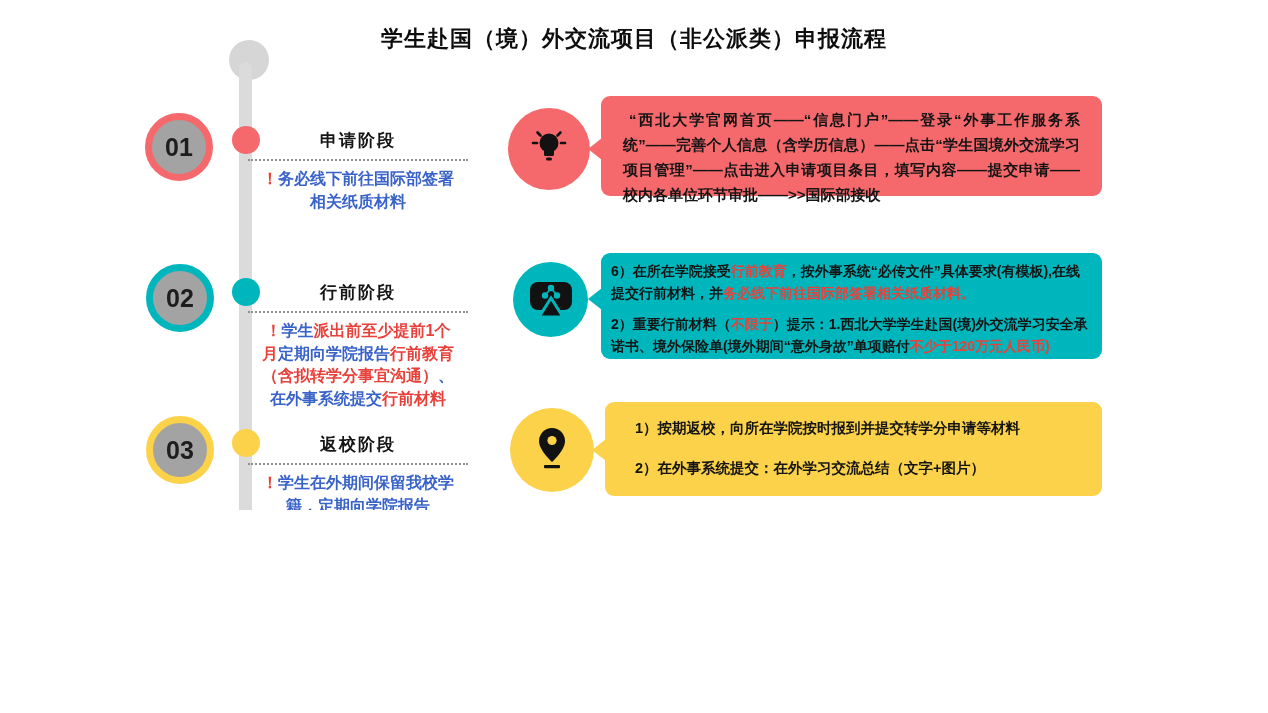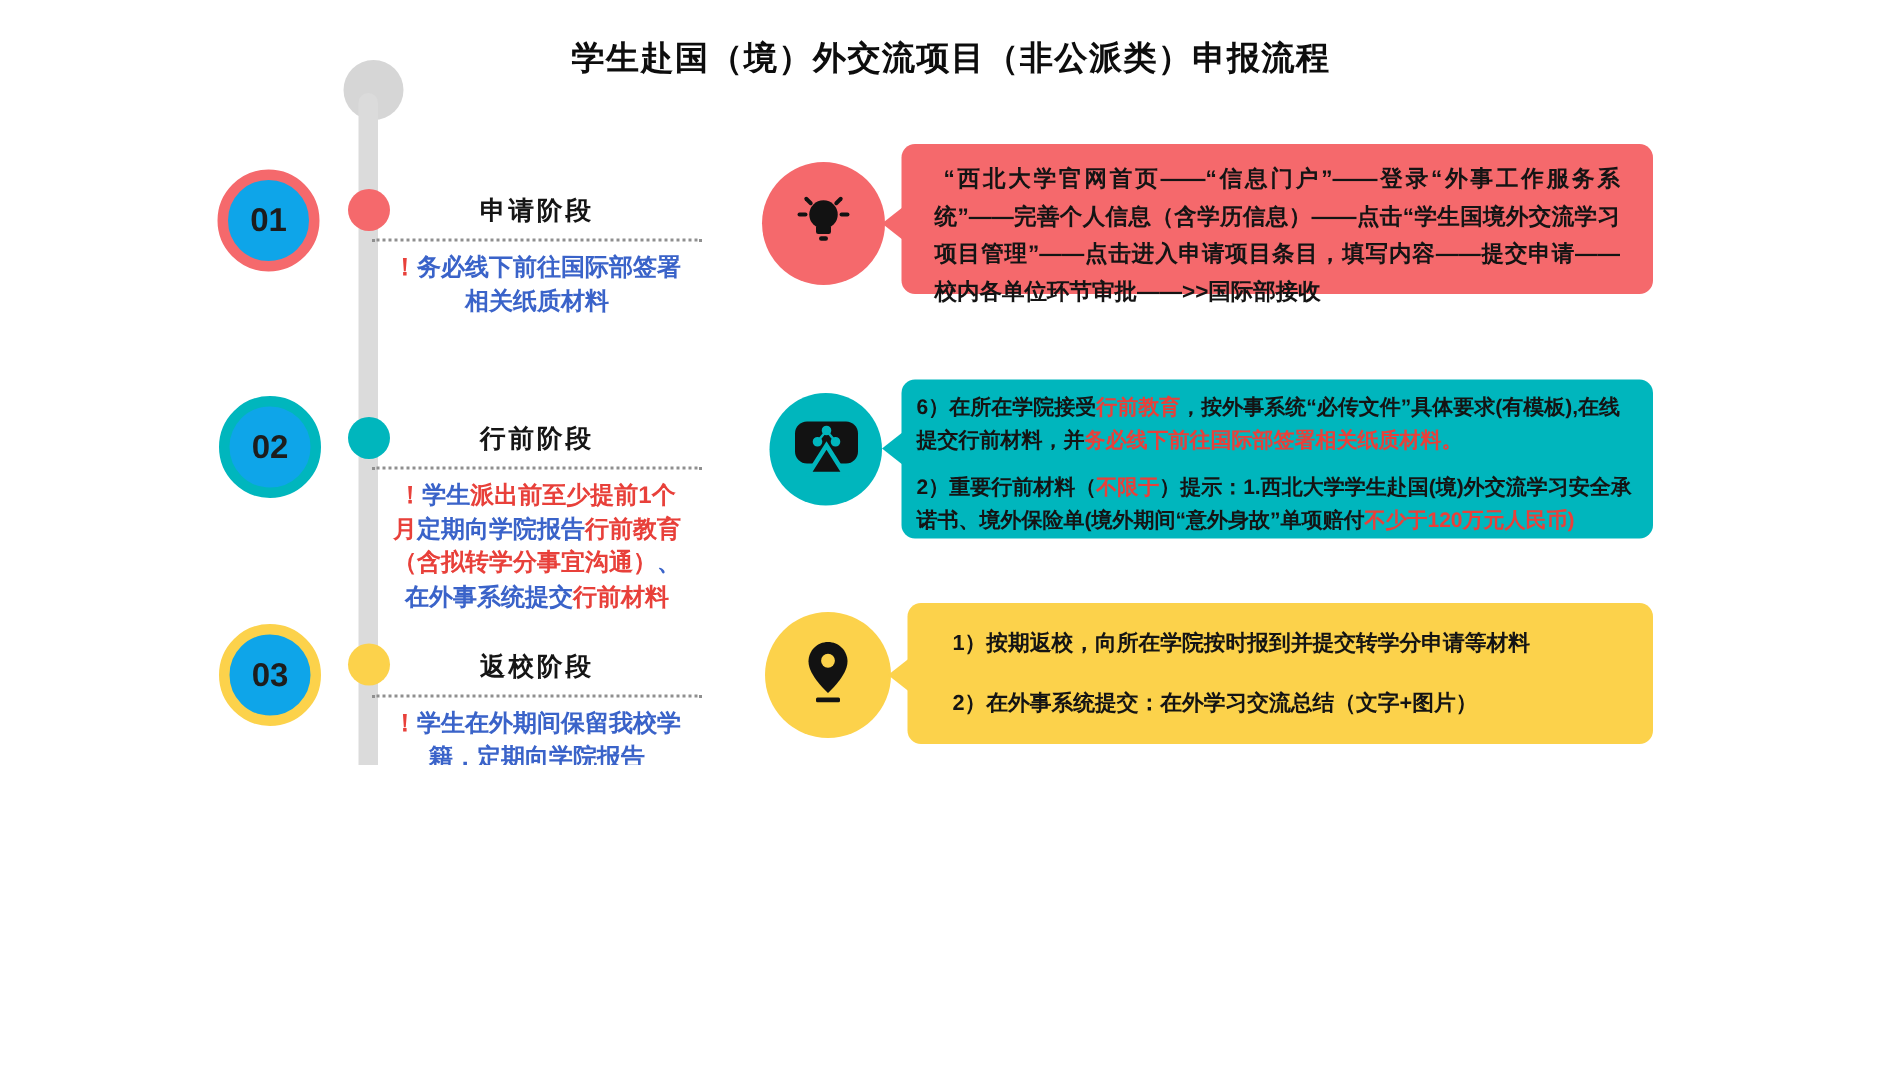--- a/index.html
+++ b/index.html
@@ -12,22 +12,22 @@
     position:absolute; top:24px; left:0; width:100%; text-align:center;
     font-size:22px; font-weight:bold; color:#0d0d0d; letter-spacing:1px;
   }
   
   .timeline-cap { position:absolute; left:229px; top:40px; width:40px; height:40px;
     border-radius:50%; background:var(--timeline-cap-gray); }
   .timeline-bar { position:absolute; left:239px; top:62px; width:13px; height:528px;
     border-radius:7px; background:var(--timeline-gray); }
   
   .badge { position:absolute; width:54px; height:54px; border-radius:50%;
-    background:#0ea5e9; border:7px solid #000; display:flex; align-items:center;
-    justify-content:center; font-size:22px; font-weight:bold; color:#1d1d1d; }
+    background:#a3a3a3; border:7px solid #000; display:flex; align-items:center;
+    justify-content:center; font-size:25px; font-weight:bold; color:#1d1d1d; }
   .badge.s1 { left:145px; top:113px; border-color:var(--box-red); }
   .badge.s2 { left:146px; top:264px; border-color:var(--box-teal); }
   .badge.s3 { left:146px; top:416px; border-color:var(--box-yellow); }
   
   .dot { position:absolute; width:28px; height:28px; border-radius:50%; }
   .dot.s1 { left:232px; top:126px; background:var(--box-red); }
   .dot.s2 { left:232px; top:278px; background:var(--box-teal); }
   .dot.s3 { left:232px; top:429px; background:var(--box-yellow); }
   
   .stage-col { position:absolute; left:248px; width:220px; text-align:center; }

